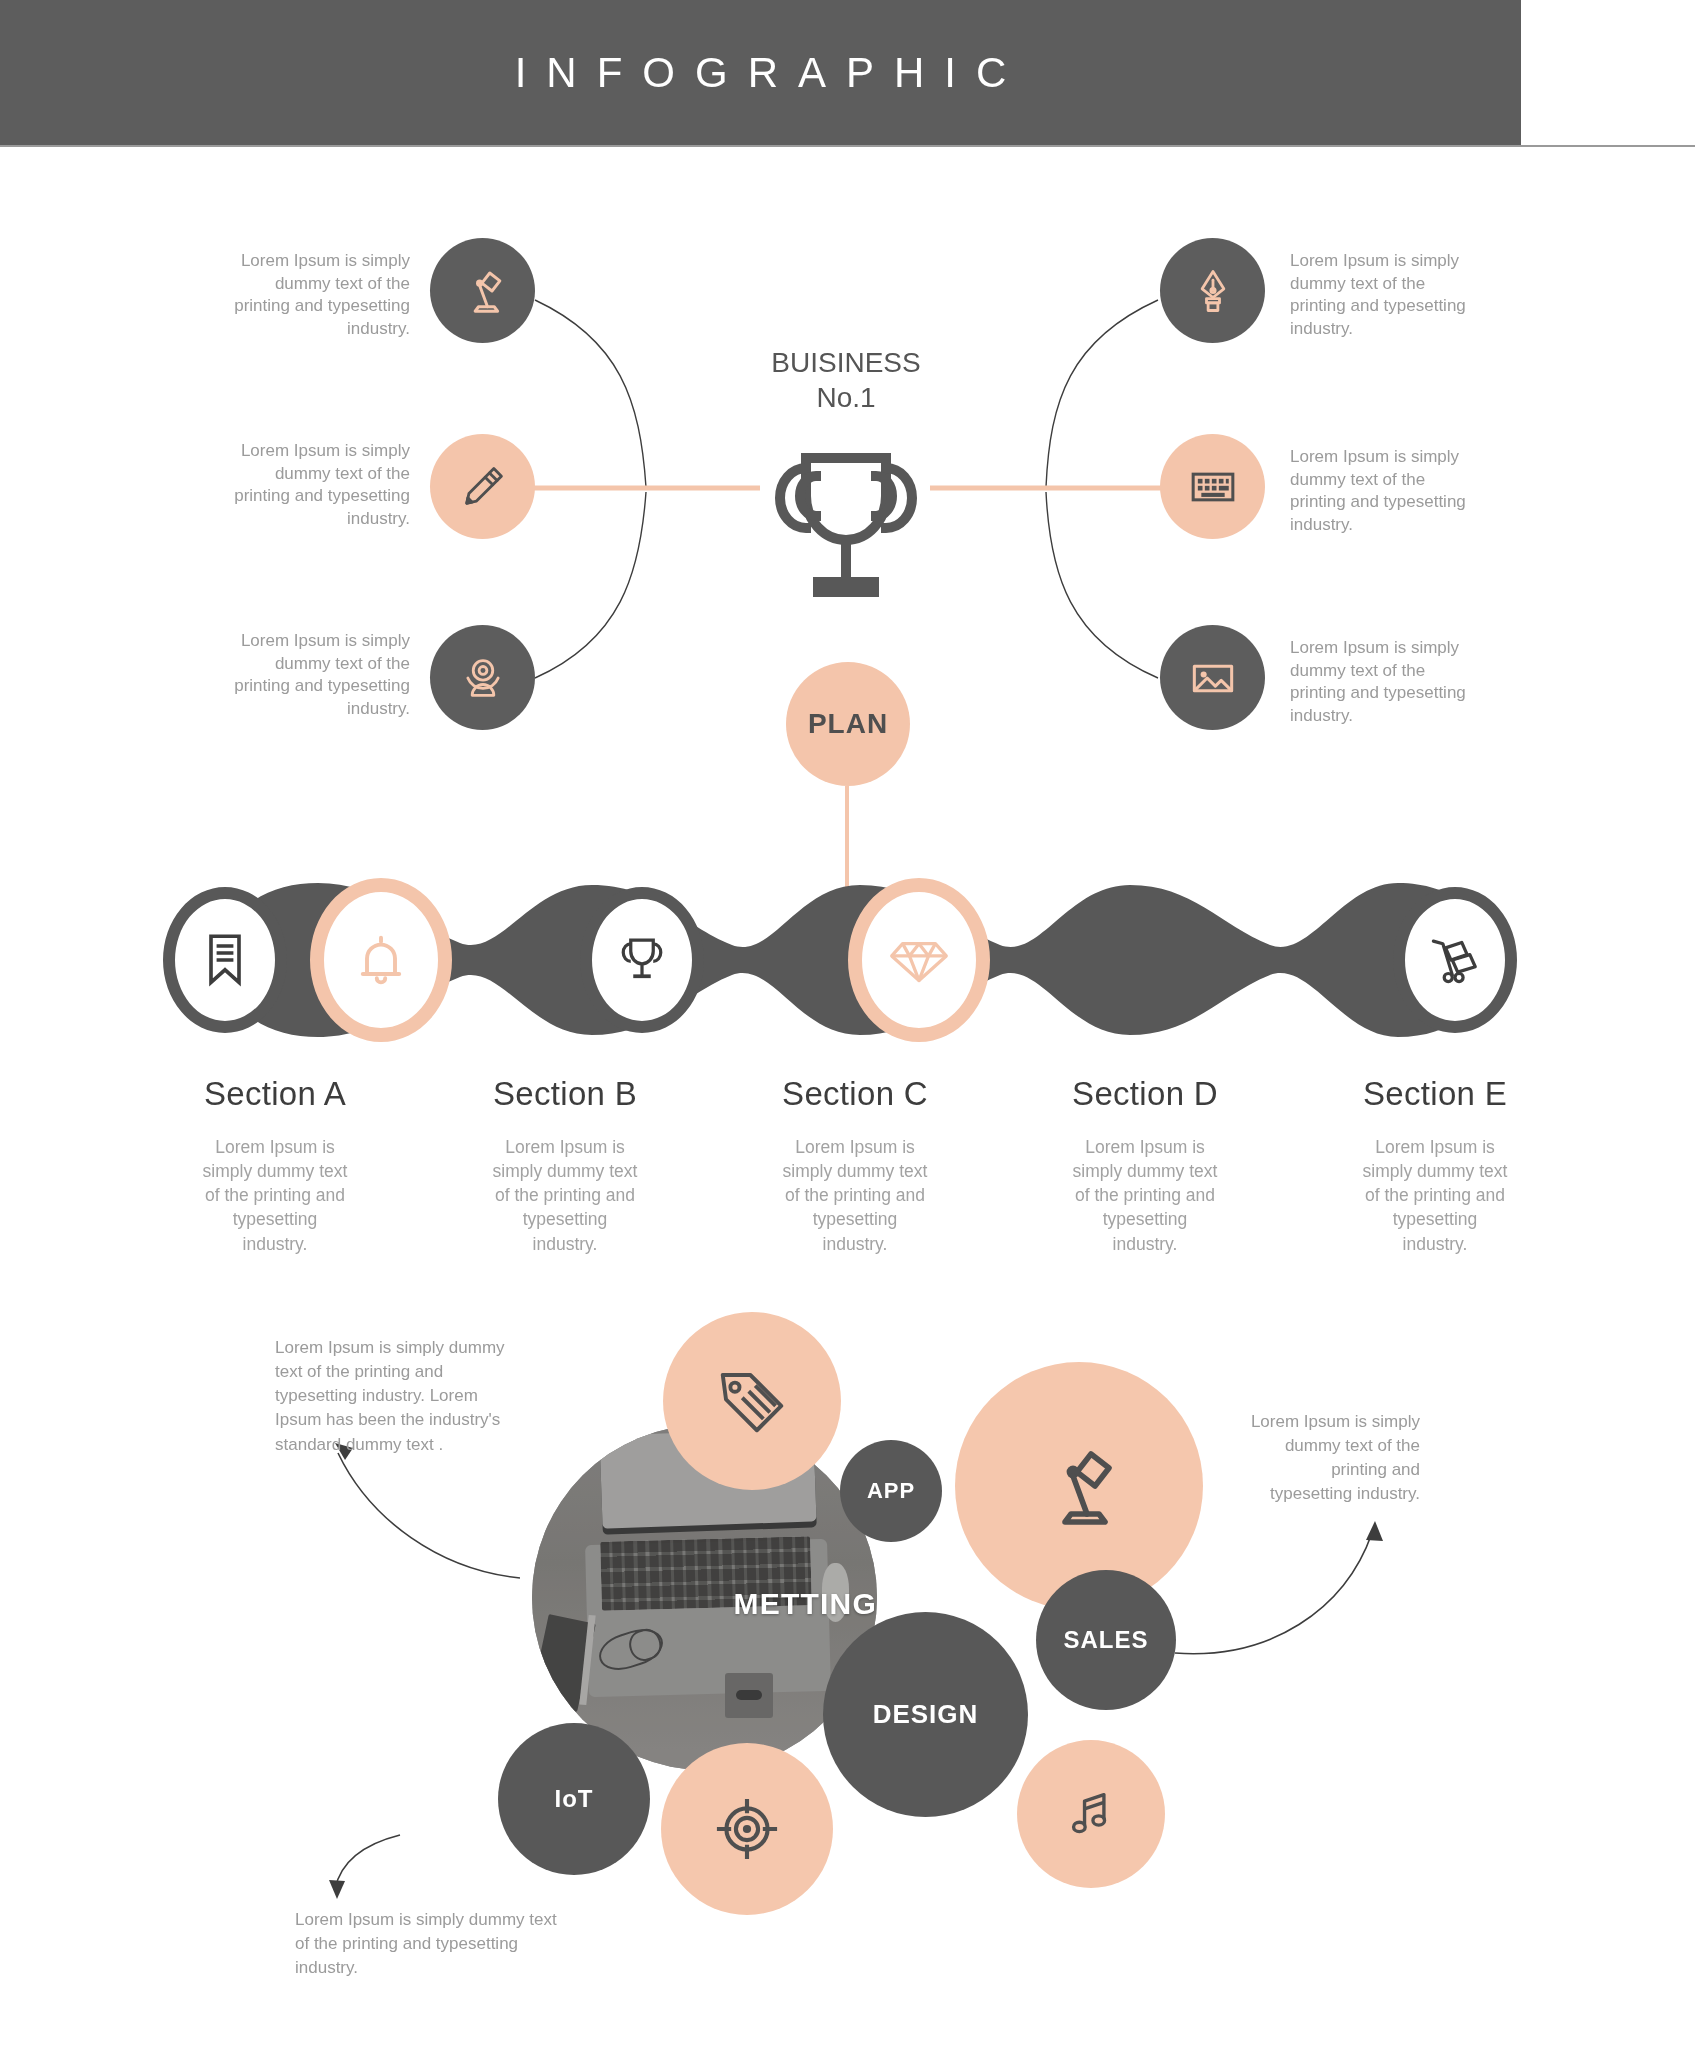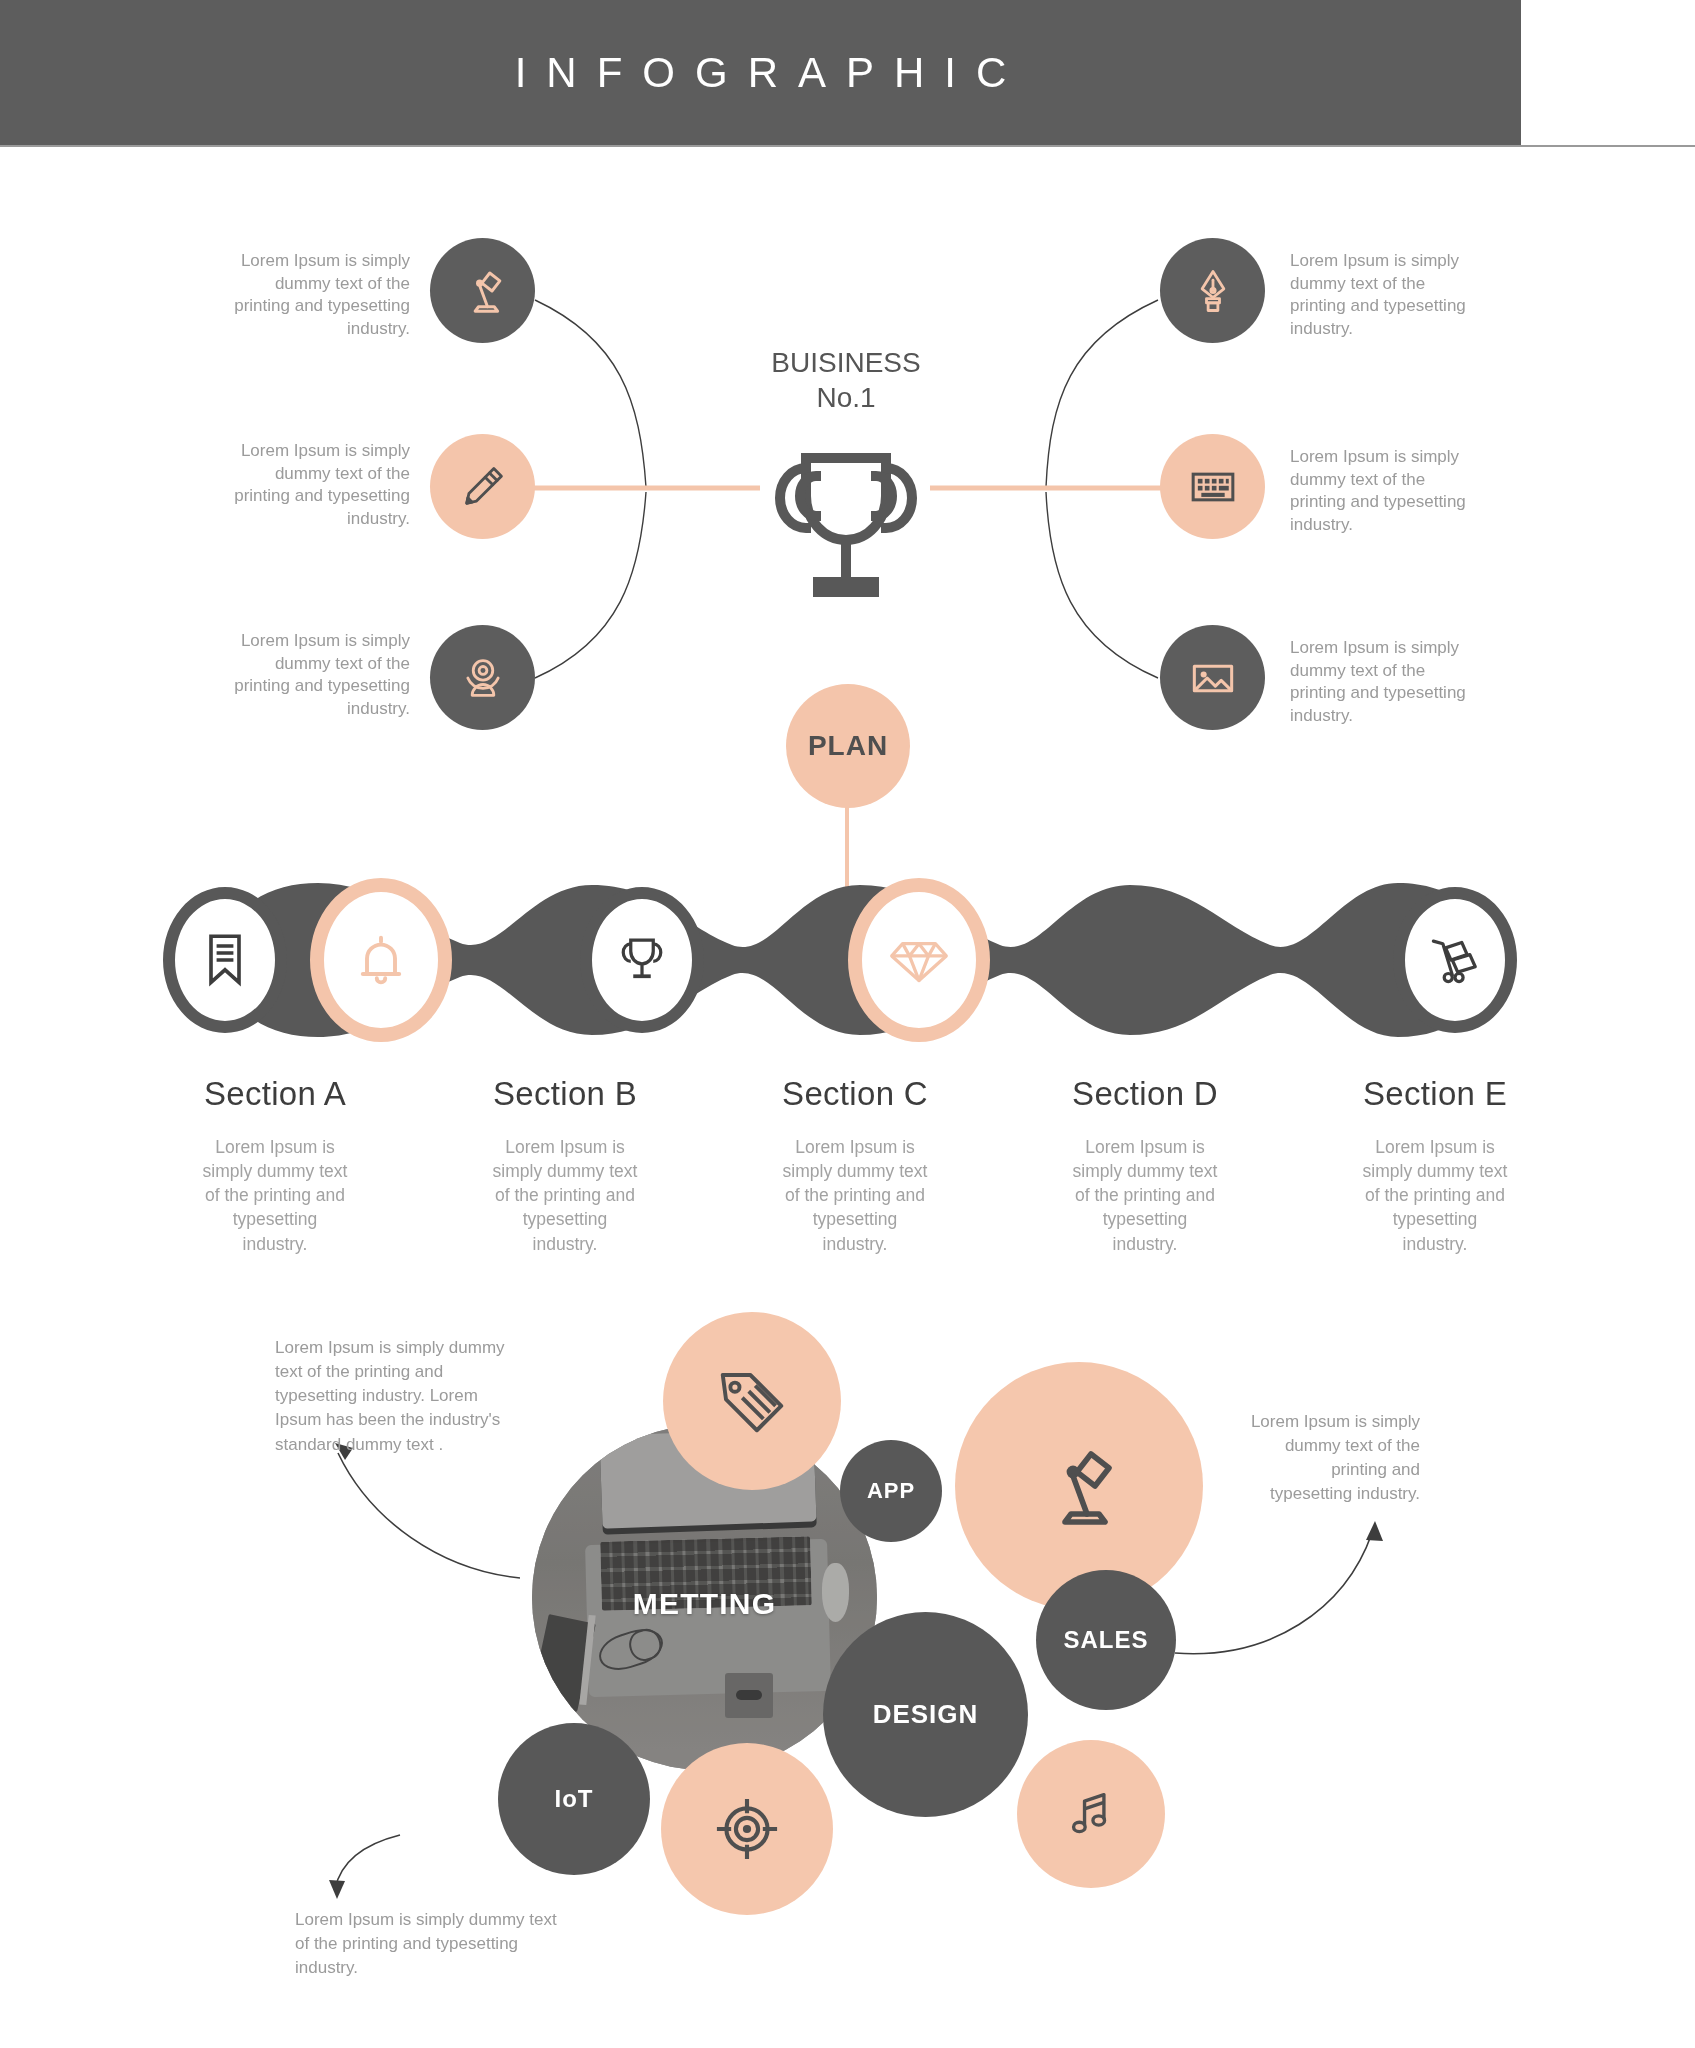--- a/index.html
+++ b/index.html
@@ -255,21 +255,21 @@
     transform: rotate(6deg);
   }
   .ph-shade {
     position: absolute; inset: 0;
     background: rgba(90,90,90,0.30);
   }
   .photo-label {
     position: absolute;
     left: 0; right: 0;
     top: 47%;
-    text-align: center;
+    text-align: right;
     color: #ffffff;
     font-size: 30px;
     font-weight: bold;
     letter-spacing: 1.2px;
     text-shadow: 0 1px 3px rgba(0,0,0,.35);
   }
 
   
   .annot {
     position: absolute;
@@ -392,21 +392,21 @@
 
   <div class="badge dark" style="left:1160px; top:625px; width:105px; height:105px;">
     <svg width="56" height="56" viewBox="0 0 48 48" fill="none" stroke="#f4c5ab" stroke-width="2.6" stroke-linejoin="round">
       <rect x="8" y="14" width="32" height="21"></rect>
       <circle cx="16" cy="21" r="2.6" fill="#f4c5ab" stroke="none"></circle>
       <path d="M9 34 L19 24 L26 31 L31 26 L39 34"></path>
     </svg>
   </div>
   <div class="lorem-block left-al" style="left:1290px; top:637px; width:190px;">Lorem Ipsum is simply dummy text of the printing and typesetting industry.</div>
 
-  <div class="plan-bubble" style="left:786px; top:684px;">
+  <div class="plan-bubble" style="left:786px; top:662px;">
     <span>PLAN</span>
   </div>
 
   <div class="chain-layer">
     <svg width="1450" height="190" viewBox="0 0 1450 190">
       <path d="M 95 95
                C 95 40, 140 18, 188 18
                C 250 18, 280 58, 330 78
                C 370 93, 400 20, 462 20
                C 525 20, 552 60, 602 80

